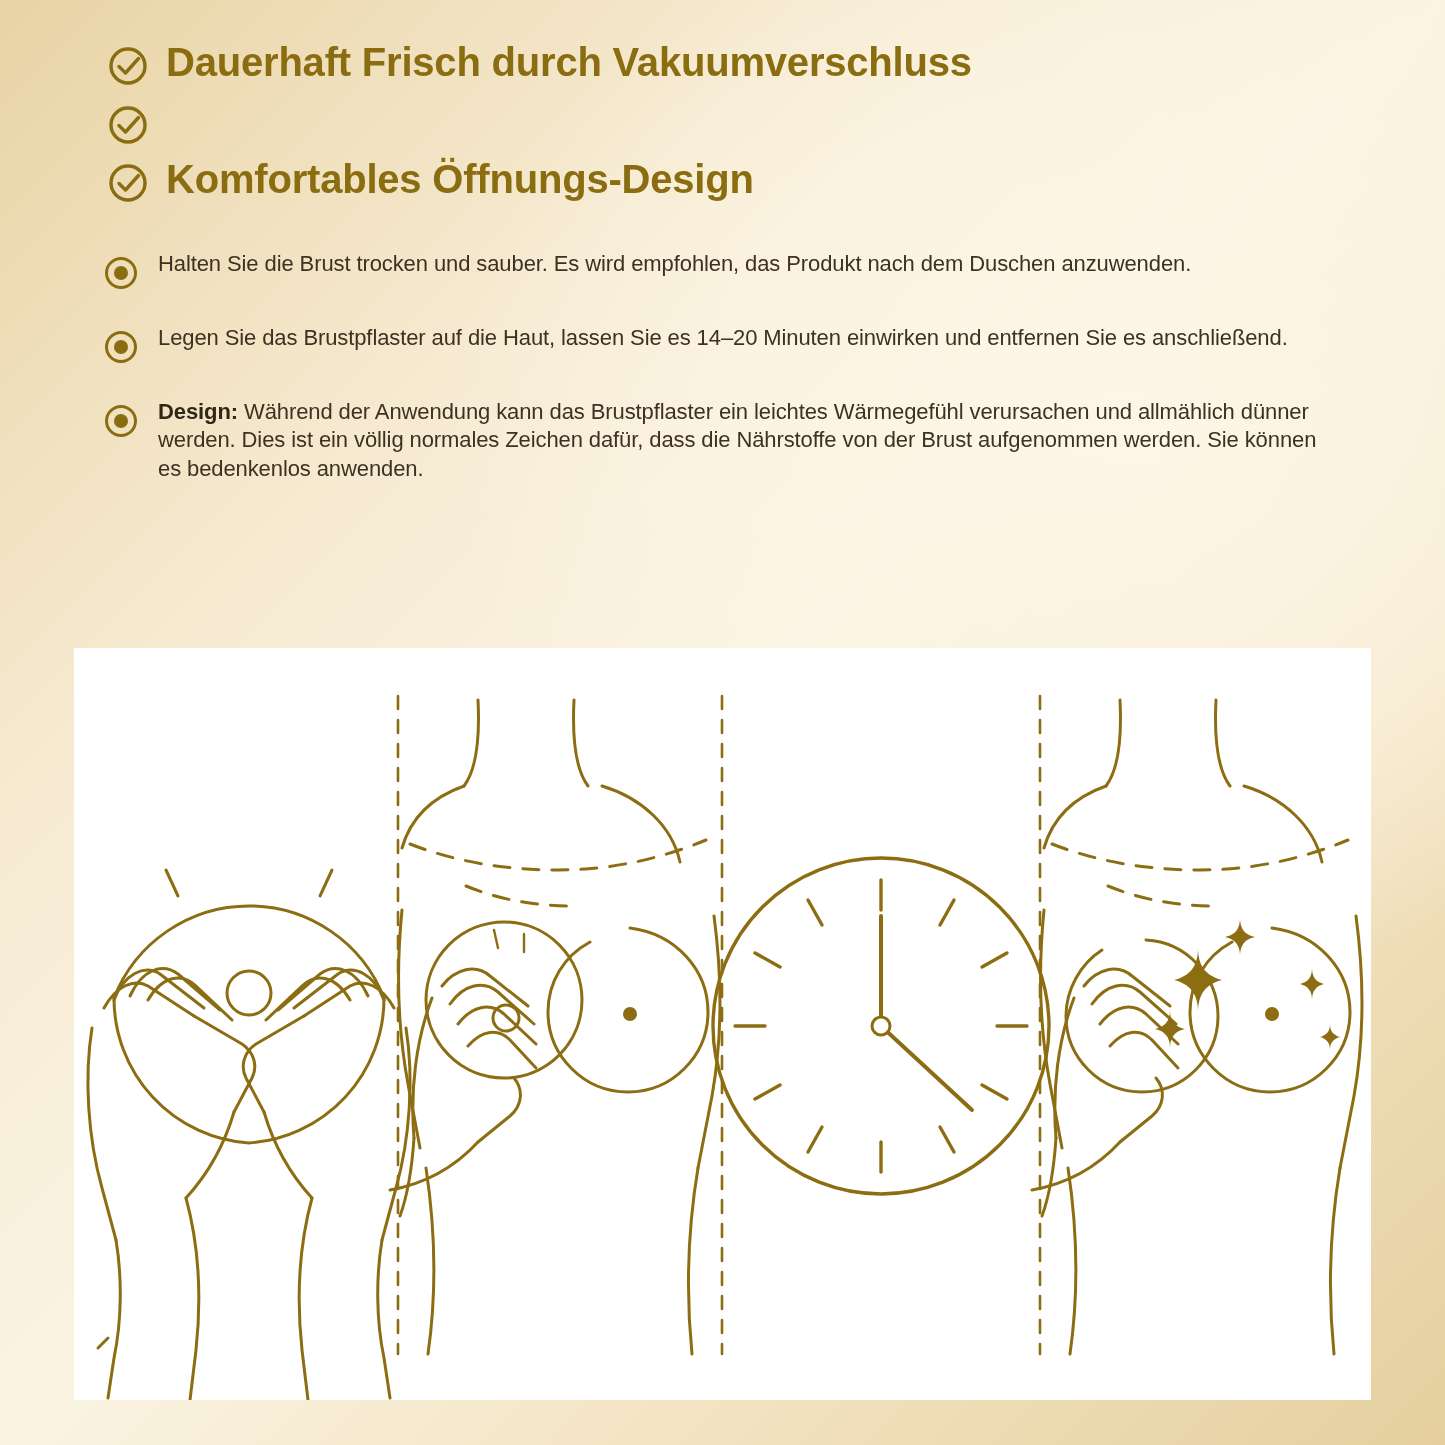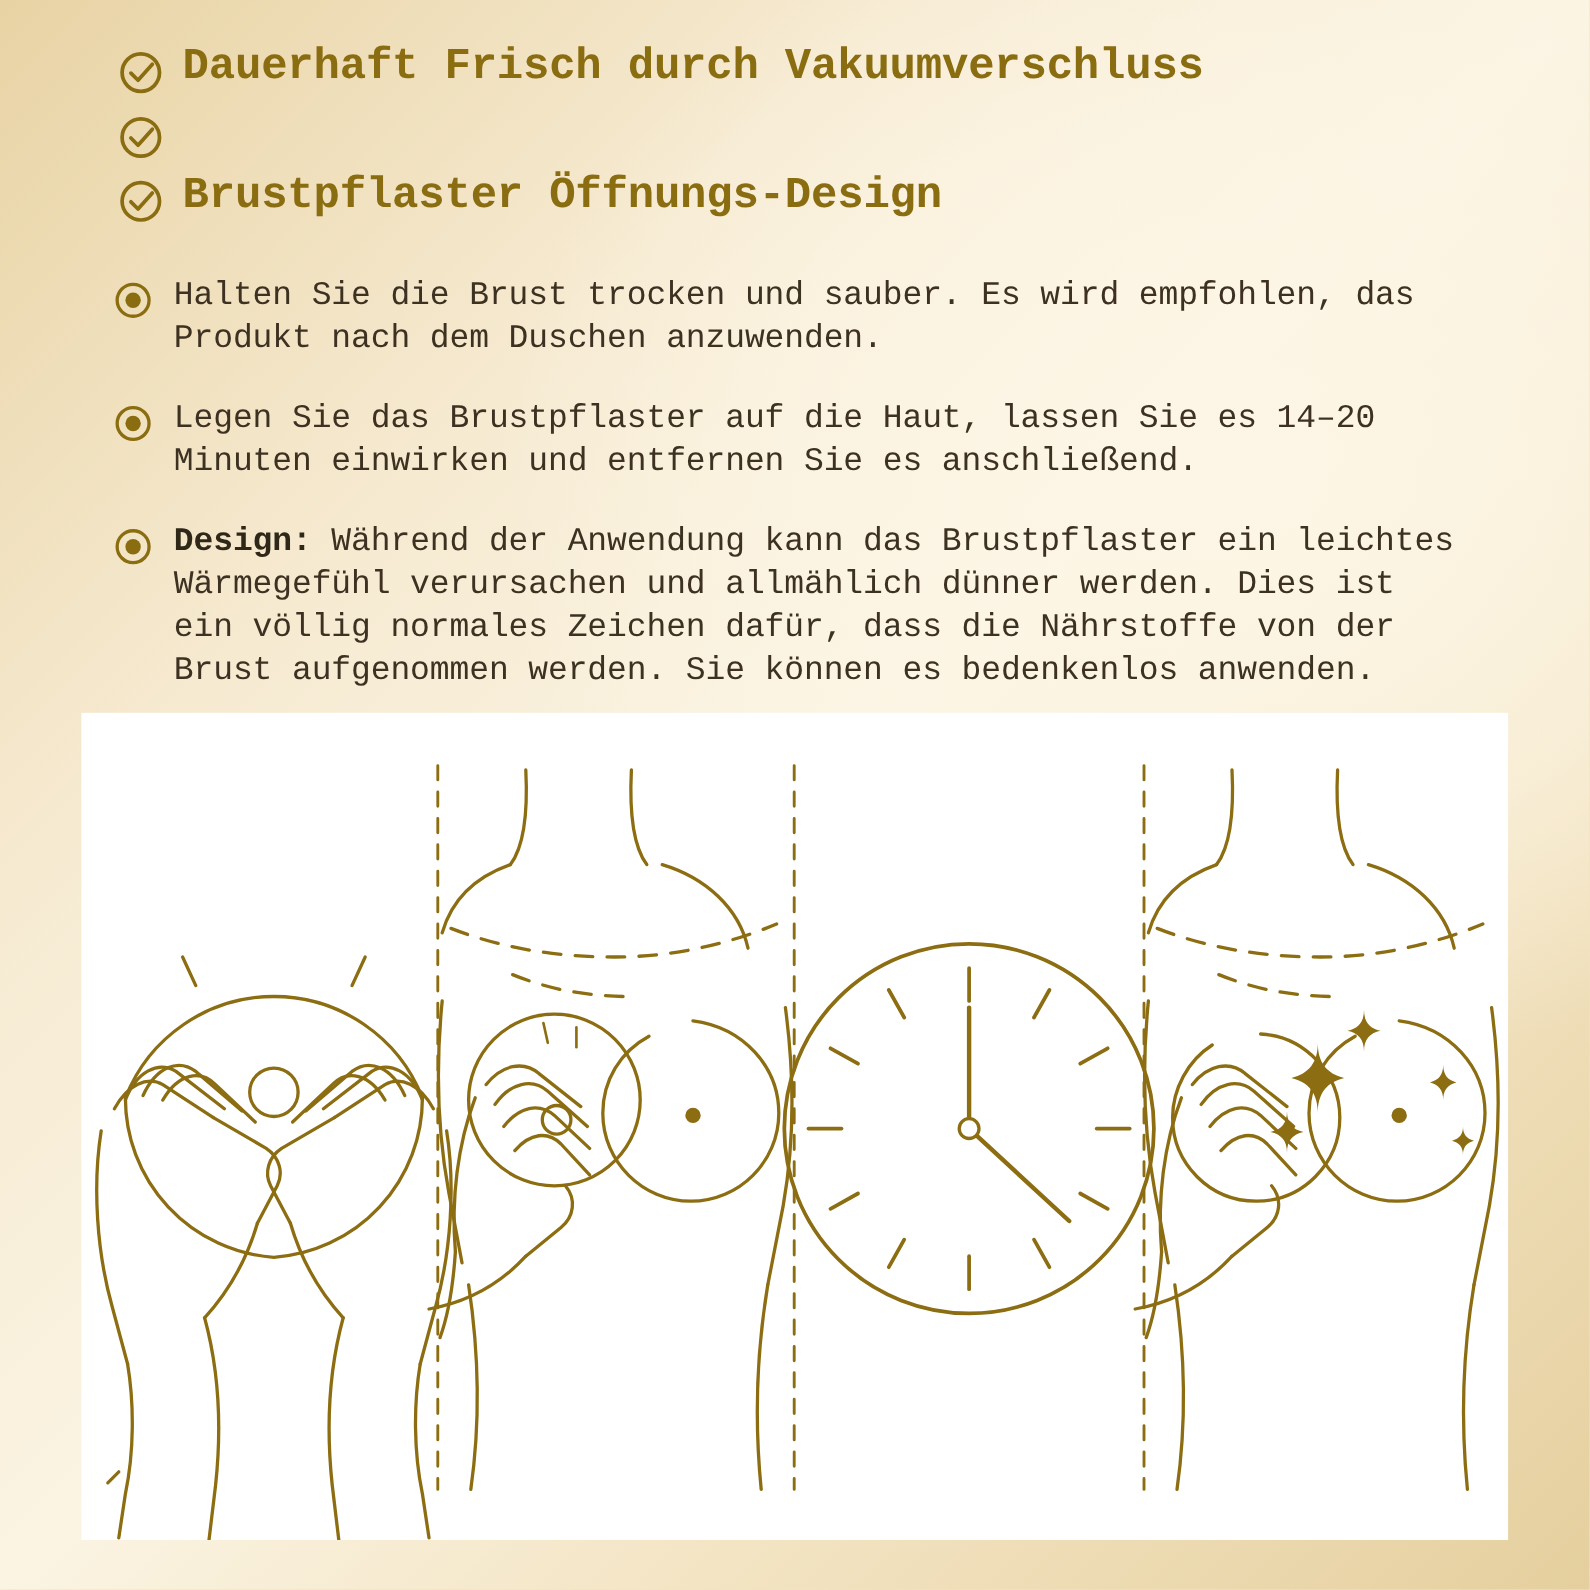--- a/index.html
+++ b/index.html
@@ -14,21 +14,20 @@
     overflow: hidden;
   }
   .page {
     position: relative;
     width: 1445px;
     height: 1445px;
     box-sizing: border-box;
     background:
       radial-gradient(ellipse 1100px 900px at 78% 30%, #fdf6e6 0%, rgba(253,246,230,0.55) 38%, rgba(253,246,230,0) 62%),
       linear-gradient(135deg, #e8d3a4 0%, #f6ead1 28%, #fbf4e3 50%, #f3e4c3 72%, #e5cf9e 100%);
-    font-family: Liberation Mono, monospace;
   }
 
   
   .headlines {
     padding: 38px 60px 0 108px;
   }
   .headline {
     display: flex;
     align-items: flex-start;
     margin-bottom: 10px;
@@ -58,21 +57,21 @@
     margin-bottom: 34px;
   }
   .bullet .dot {
     flex: 0 0 auto;
     width: 34px;
     height: 34px;
     margin-right: 20px;
     margin-top: 6px;
   }
   .bullet .btext {
-    font-size: 30px;
+    font-size: 22px;
     color: #3d3122;
     line-height: 1.30;
     letter-spacing: -0.1px;
   }
   .bullet .btext b {
     color: #2f2718;
   }
 
   
   .illus {
@@ -115,21 +114,21 @@
       </span>
     </div>
 
     <div class="headline">
       <span class="check">
         <svg viewBox="0 0 40 40" xmlns="http://www.w3.org/2000/svg">
           <circle cx="20" cy="20" r="17" fill="none" stroke="#8a6d10" stroke-width="3.4"></circle>
           <path d="M11 20.5 L17.5 27 L30.5 12.5" fill="none" stroke="#8a6d10" stroke-width="3.4" stroke-linecap="round" stroke-linejoin="round"></path>
         </svg>
       </span>
-      <span class="htext">Brustpflaster Öffnungs-Design</span>
+      <span class="htext">Komfortables Öffnungs-Design</span>
     </div>
 
   </div>
 
   <div class="bullets">
 
     <div class="bullet">
       <span class="dot">
         <svg viewBox="0 0 34 34" xmlns="http://www.w3.org/2000/svg">
           <circle cx="17" cy="17" r="14.5" fill="none" stroke="#8a6d10" stroke-width="3"></circle>

